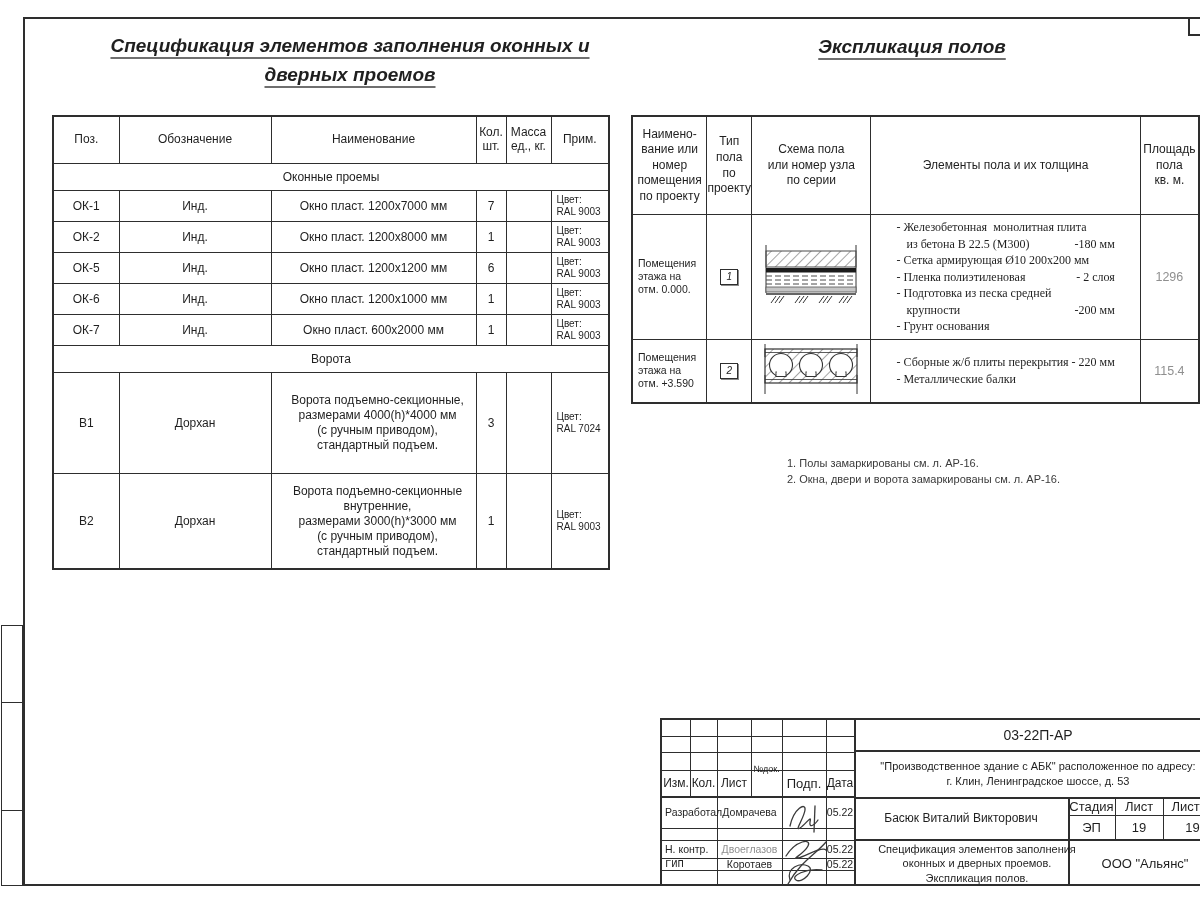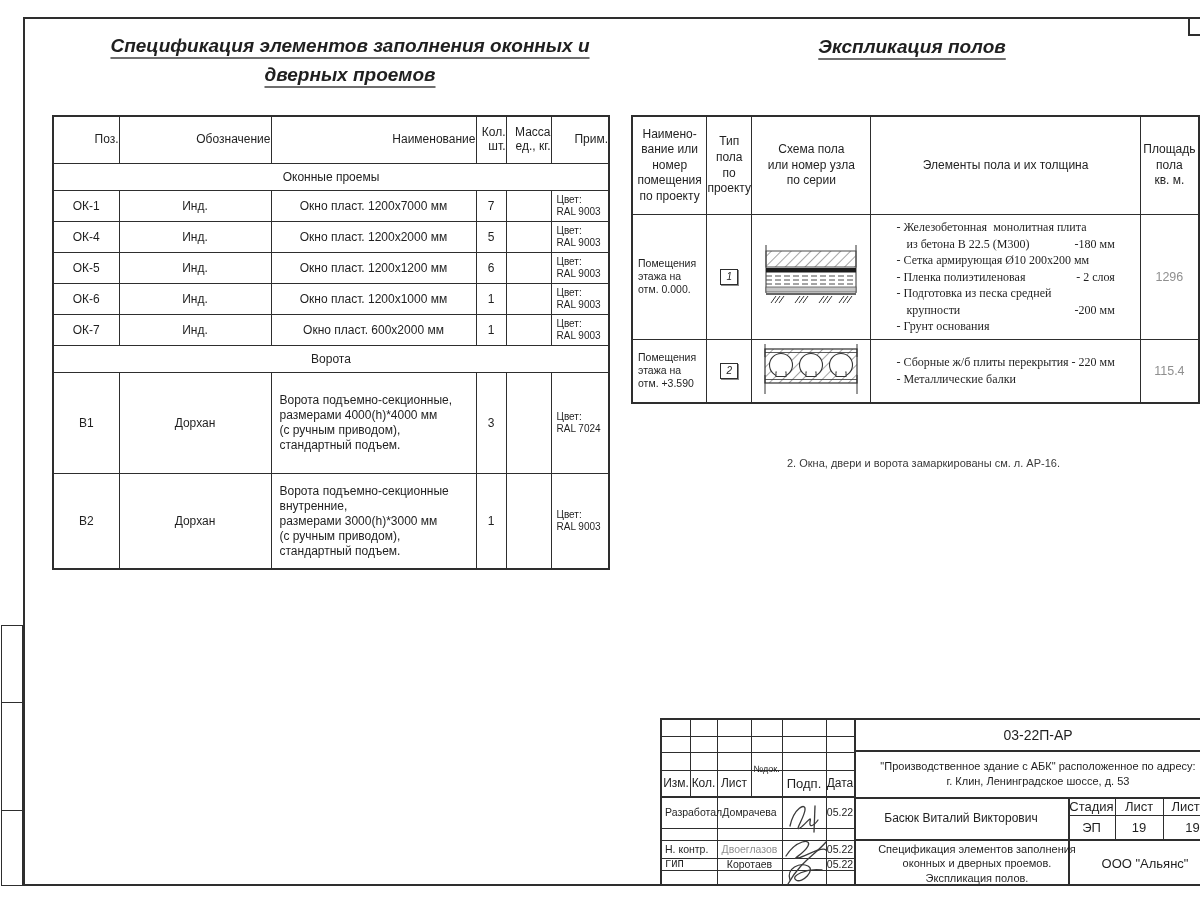--- a/index.html
+++ b/index.html
@@ -21,24 +21,24 @@
   
   table{border-collapse:collapse;table-layout:fixed;}
   td,th{border:1px solid #2e2e2e;padding:0;font-weight:normal;overflow:hidden;}
   .otable{border:2px solid #2e2e2e;position:absolute;}
   .c{text-align:center;vertical-align:middle;}
   .pre{white-space:pre-line;margin-left:16px;}
   .muted{color:#8f8f8f;}
   
   #spec-table{left:52px;top:115px;font-size:12px;}
   #spec-table td{vertical-align:middle;}
-  #spec-table .hdr{height:46px;text-align:right;white-space:pre-line;line-height:1.15;}
+  #spec-table .hdr{height:46px;text-align:center;white-space:pre-line;line-height:1.15;}
   #spec-table .section{height:26px;text-align:center;}
   #spec-table .row td{height:30px;}
-  #spec-table .namecell-left{text-align:left;padding:4px 0 4px 8px;line-height:1.25;}
+  #spec-table .namecell-left{text-align:center;padding:4px 0 4px 8px;line-height:1.25;}
   #spec-table .notecell{font-size:10px;line-height:1.2;text-align:left;padding-left:5px;vertical-align:middle;}
   #spec-table .tallrow td{height:auto;}
   
   #floor-table{left:631px;top:115px;font-size:12px;}
   #floor-table .hdr{height:97px;text-align:center;vertical-align:middle;white-space:pre-line;line-height:1.3;}
   #floor-table .roomcell{font-size:10.5px;text-align:left;padding-left:5px;vertical-align:middle;white-space:pre-line;line-height:1.25;}
   #floor-table .typecell{text-align:center;vertical-align:middle;}
   .typebox{display:inline-block;min-width:12px;padding:0 2px;height:14px;line-height:14px;border:1px solid #2e2e2e;font-size:10px;font-style:italic;background:#fff;box-shadow:1px 1px 0 #8a8a8a;}
   #floor-table .schemacell{text-align:center;vertical-align:middle;}
   #floor-table .elemcell{vertical-align:middle;padding:4px 25px;font-family:Liberation Serif, serif;}
@@ -101,24 +101,24 @@
       <tr class="row">
         <td class="c">ОК-1</td>
         <td class="c">Инд.</td>
         <td class="c">Окно пласт. 1200х7000 мм</td>
         <td class="c">7</td>
         <td class="c"></td>
         <td class="notecell pre">Цвет:
 RAL 9003</td>
       </tr>
       <tr class="row">
-        <td class="c">ОК-4</td>
-        <td class="c">Инд.</td>
-        <td class="c">Окно пласт. 1200х2000 мм</td>
-        <td class="c">5</td>
+        <td class="c">ОК-2</td>
+        <td class="c">Инд.</td>
+        <td class="c">Окно пласт. 1200х8000 мм</td>
+        <td class="c">1</td>
         <td class="c"></td>
         <td class="notecell pre">Цвет:
 RAL 9003</td>
       </tr>
       <tr class="row">
         <td class="c">ОК-5</td>
         <td class="c">Инд.</td>
         <td class="c">Окно пласт. 1200х1200 мм</td>
         <td class="c">6</td>
         <td class="c"></td>
@@ -309,20 +309,21 @@
               <span class="lt">- Металлические балки</span>
             </div>
           </div>
         </td>
       <td class="areacell">115.4</td>
     </tr>
   </tbody>
 </table>
 
 <div id="notes">
+  <div>1. Полы замаркированы см. л. АР-16.</div>
   <div>2. Окна, двери и ворота замаркированы см. л.  АР-16.</div>
 </div>
 
 <div id="tb">
 
   <div class="ln" style="left:0;top:16px;width:192px;height:1px;"></div>
   <div class="ln" style="left:0;top:32px;width:192px;height:1px;"></div>
   <div class="ln" style="left:0;top:50px;width:192px;height:1px;"></div>
   <div class="ln" style="left:0;top:76px;width:192px;height:1.5px;"></div>
   <div class="ln" style="left:0;top:108px;width:192px;height:1px;"></div>

